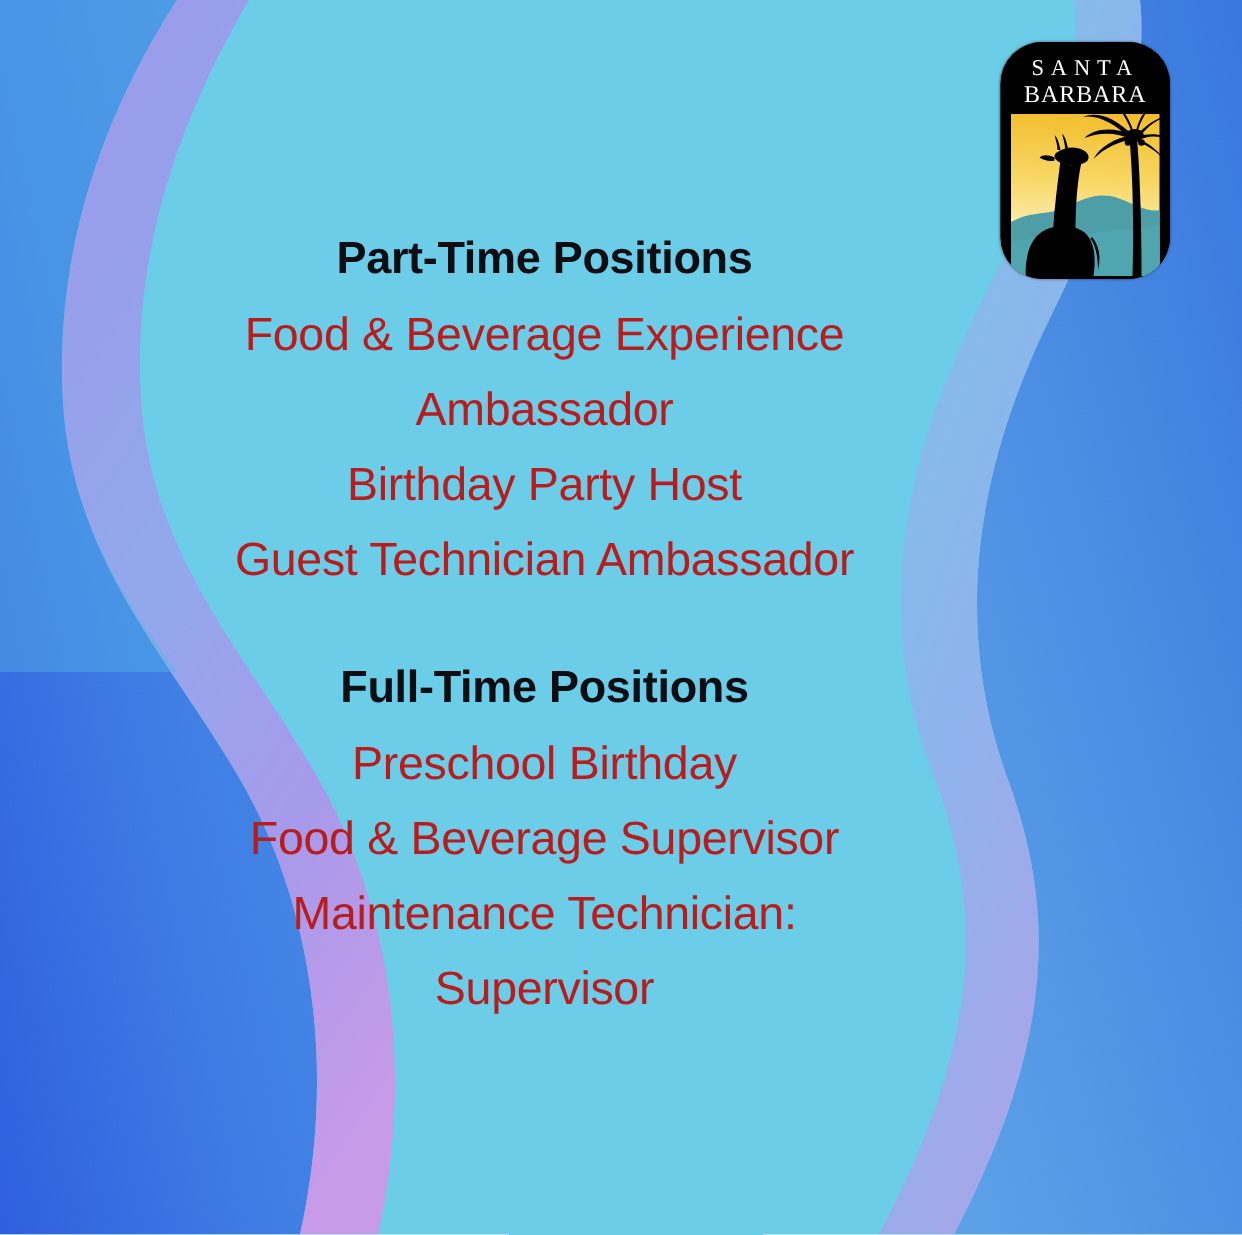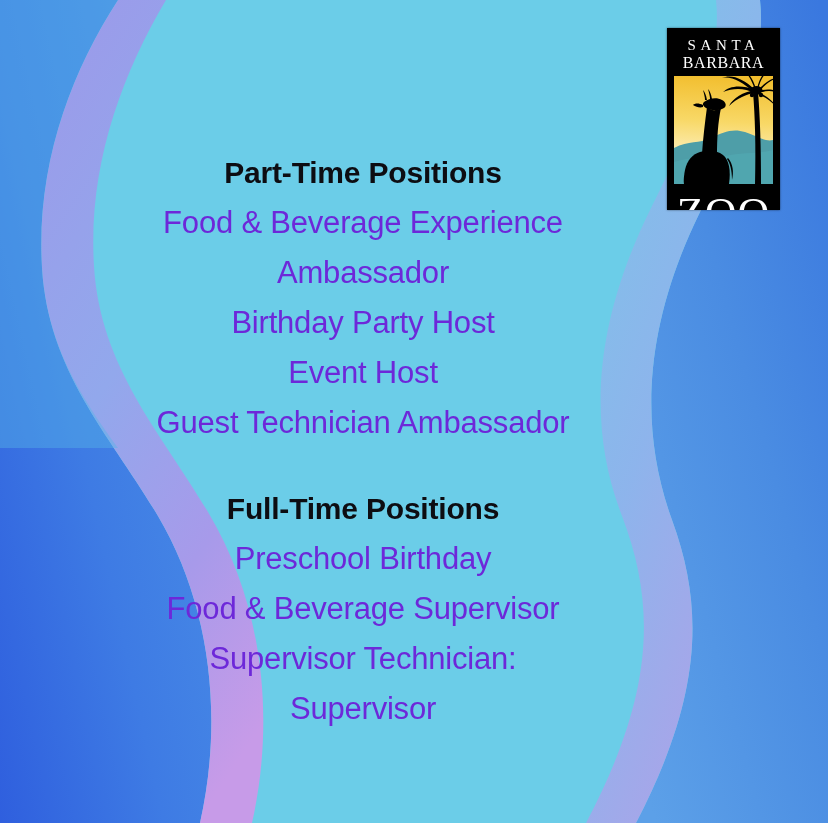--- a/index.html
+++ b/index.html
@@ -26,24 +26,25 @@
     height: 823px;
     display: block;
   }
 
   
   #logo {
     position: absolute;
     left: 667px;
     top: 28px;
     width: 113px;
-    height: 182px;
+    height: 158px;
     background: #000000;
     box-shadow: 0 0 2px rgba(0,0,0,0.55);
     overflow: hidden;
+    border-radius: 28px;
   }
   #logo-svg {
     display: block;
     width: 113px;
     height: 219px;
   }
 
   
   #text-panel {
     position: absolute;
@@ -65,21 +66,21 @@
   }
   .section-heading {
     color: #0d0d12;
     font-weight: bold;
     font-size: 30px;
     line-height: 50px;
     letter-spacing: -0.2px;
     white-space: nowrap;
   }
   .position-line {
-    color: #6d28d9;
+    color: #b91c1c;
     font-weight: normal;
     font-size: 31px;
     line-height: 50px;
     letter-spacing: -0.2px;
     white-space: nowrap;
   }
   .section-gap {
     height: 36px;
   }
 </style>
@@ -235,28 +236,27 @@
     </svg>
   </div>
 
   <div id="text-panel">
 
     <div class="section">
       <div class="section-heading">Part-Time Positions</div>
       <div class="position-line">Food &amp; Beverage Experience</div>
       <div class="position-line">Ambassador</div>
       <div class="position-line">Birthday Party Host</div>
-      <div class="position-line">Event Host</div>
       <div class="position-line">Guest Technician Ambassador</div>
     </div>
 
     <div class="section-gap"></div>
 
     <div class="section">
       <div class="section-heading">Full-Time Positions</div>
       <div class="position-line">Preschool Birthday</div>
       <div class="position-line">Food &amp; Beverage Supervisor</div>
-      <div class="position-line">Supervisor Technician:</div>
+      <div class="position-line">Maintenance Technician:</div>
       <div class="position-line">Supervisor</div>
     </div>
 
   </div>
 </div>
 
 </body></html>

